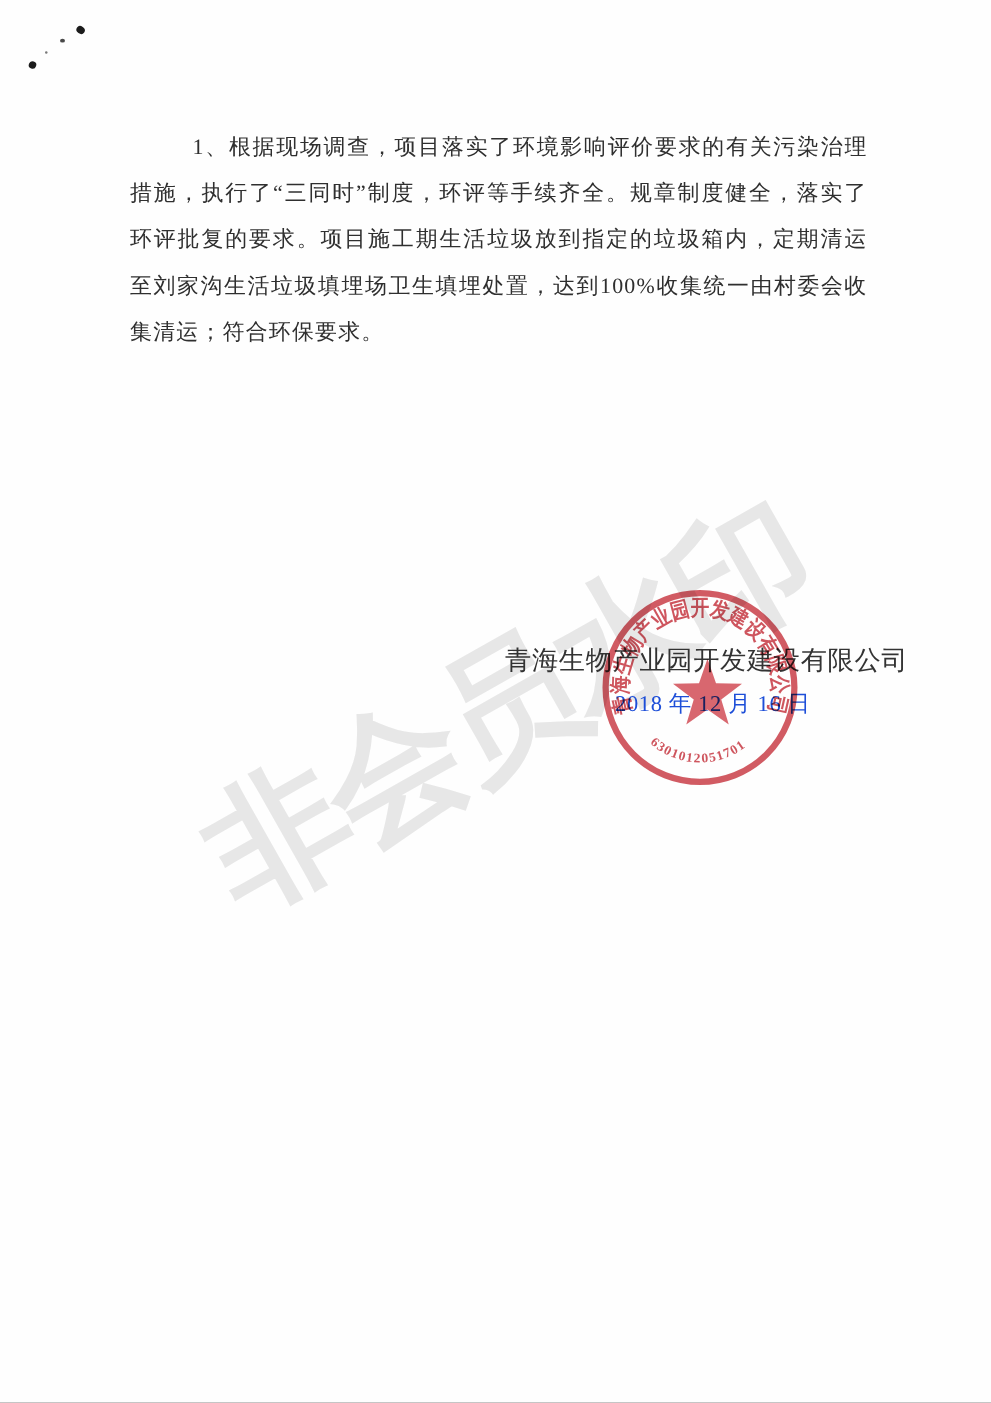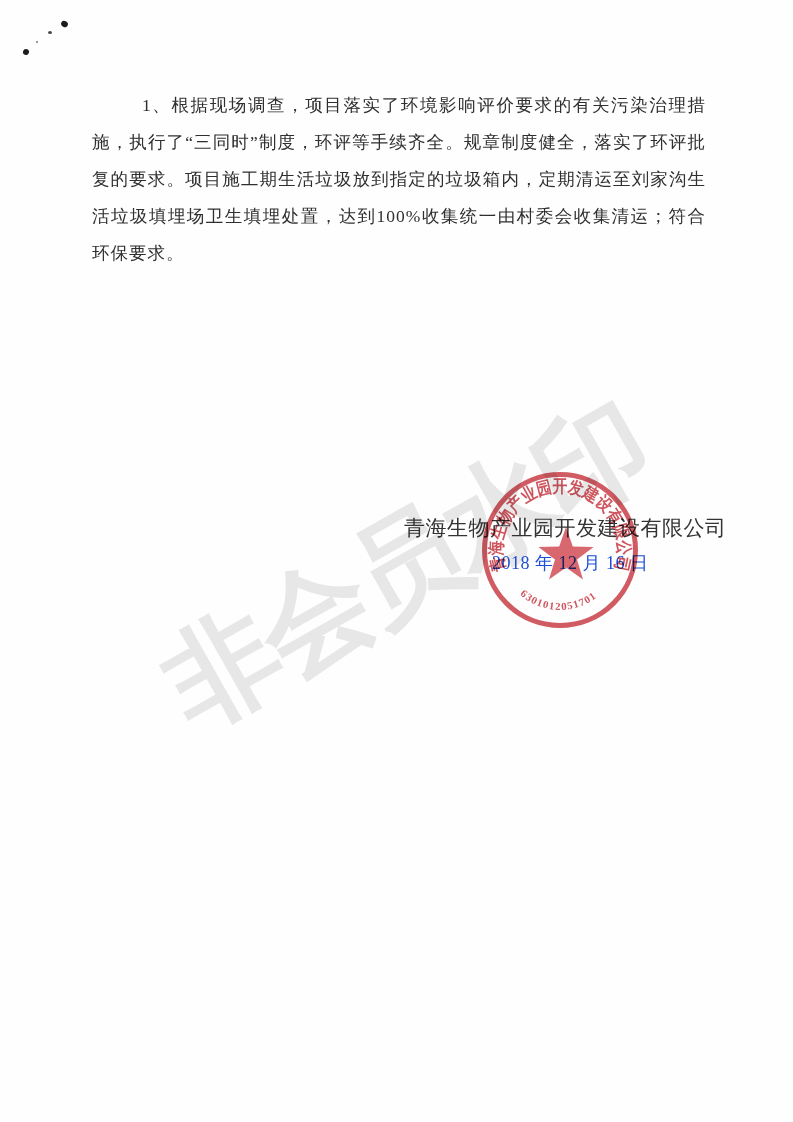--- a/index.html
+++ b/index.html
@@ -29,21 +29,21 @@
   .content{
     position:absolute;
     left:92px;top:87px;width:614px;
     z-index:1;
     color:#2f2f2f;
     font-size:17.5px;
     line-height:37px;
     letter-spacing:1px;
     text-align:justify;
   }
-  .content p{margin:0;}
+  .content p{margin:12px;}
   .content p.indented{text-indent:50px;}
   
   .sig-company{
     position:absolute;left:404px;top:514px;
     font-size:21px;letter-spacing:0.5px;
     color:#333;z-index:1;white-space:nowrap;
   }
   .sig-date{
     position:absolute;left:492px;top:551px;
     font-size:18px;letter-spacing:0.5px;

